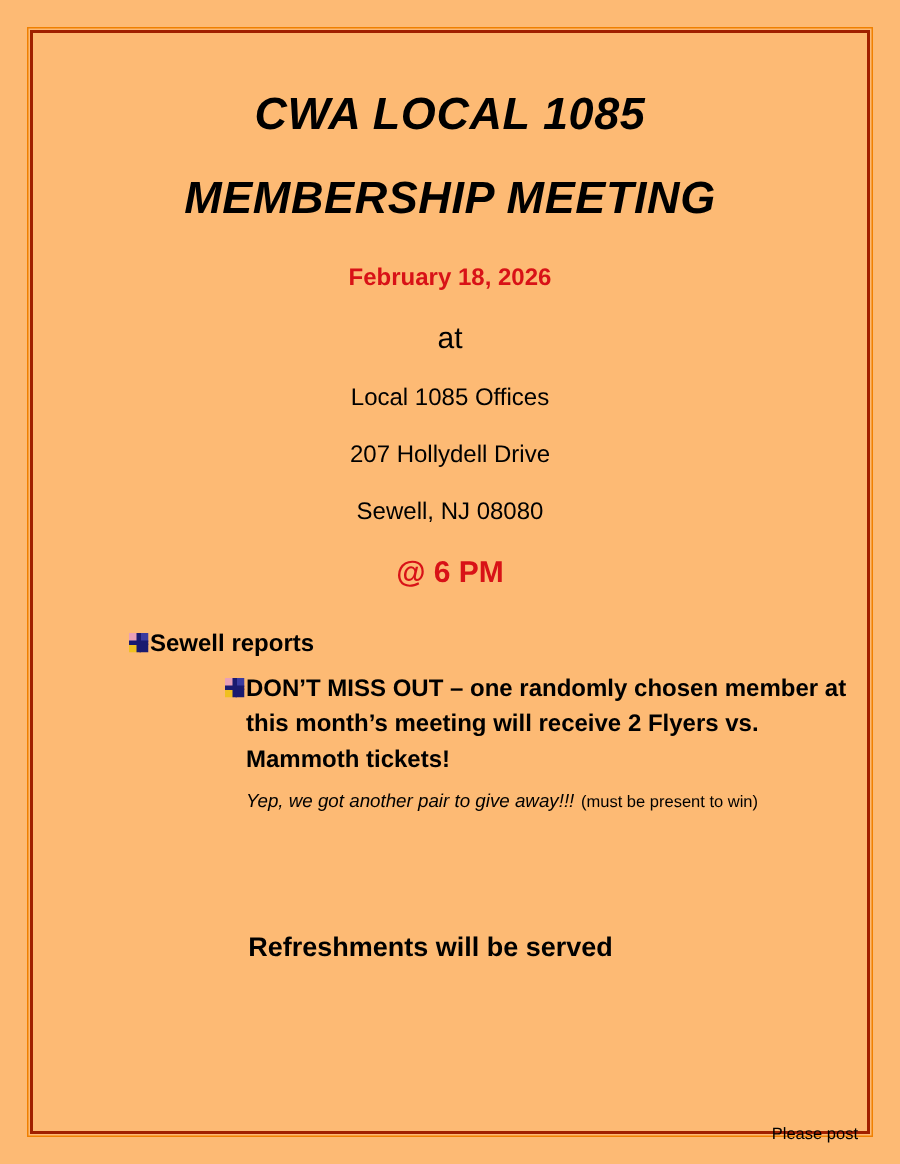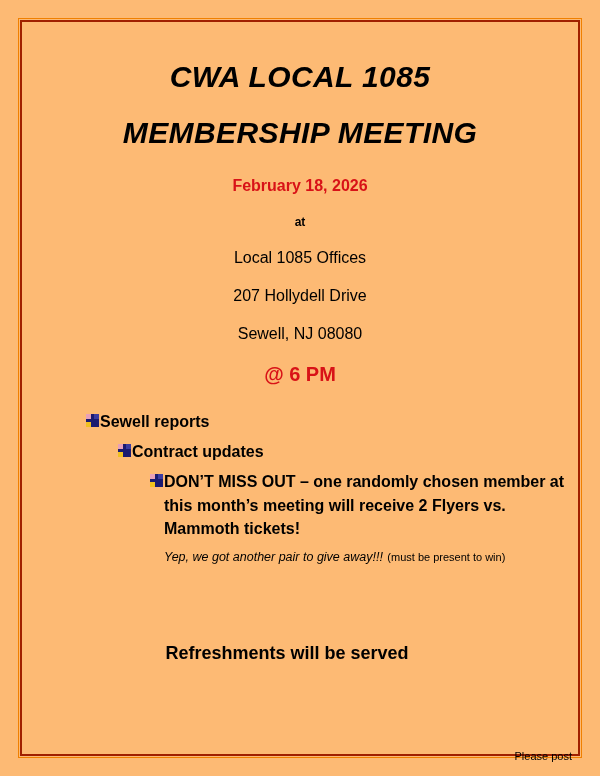--- a/index.html
+++ b/index.html
@@ -72,22 +72,22 @@
   }
 
   .date-line {
     font-size: 16px;
     font-weight: bold;
     color: #D81217;
     margin: 0 0 22px 0;
     line-height: 1.0;
   }
   .at-line {
-    font-size: 12px;
-    font-weight: bold;
+    font-size: 20px;
+    font-weight: normal;
     color: #000000;
     margin: 0 0 22px 0;
     line-height: 1.0;
   }
   .addr-line {
     font-size: 16px;
     font-weight: normal;
     color: #000000;
     margin: 0 0 22px 0;
     line-height: 1.0;
@@ -195,33 +195,20 @@
             <rect x="0" y="7" width="6" height="6" fill="#F0C020"></rect>
             <rect x="7" y="0" width="6" height="6" fill="#3B3BA0"></rect>
             <rect x="7" y="7" width="6" height="6" fill="#1A1A70"></rect>
             <rect x="5" y="0" width="3" height="13" fill="#1A1A70"></rect>
             <rect x="0" y="5" width="13" height="3" fill="#1A1A70"></rect>
           </svg>
         </span>
         <span class="bullet-text">Sewell reports</span>
       </div>
 
-      <div class="bullet-row level-2">
-        <span class="pinwheel">
-          <svg width="13" height="13" viewBox="0 0 13 13" xmlns="http://www.w3.org/2000/svg">
-            <rect x="0" y="0" width="6" height="6" fill="#E8A0B8"></rect>
-            <rect x="0" y="7" width="6" height="6" fill="#F0C020"></rect>
-            <rect x="7" y="0" width="6" height="6" fill="#3B3BA0"></rect>
-            <rect x="7" y="7" width="6" height="6" fill="#1A1A70"></rect>
-            <rect x="5" y="0" width="3" height="13" fill="#1A1A70"></rect>
-            <rect x="0" y="5" width="13" height="3" fill="#1A1A70"></rect>
-          </svg>
-        </span>
-        <span class="bullet-text">Contract updates</span>
-      </div>
 
       <div class="bullet-row level-3">
         <span class="pinwheel">
           <svg width="13" height="13" viewBox="0 0 13 13" xmlns="http://www.w3.org/2000/svg">
             <rect x="0" y="0" width="6" height="6" fill="#E8A0B8"></rect>
             <rect x="0" y="7" width="6" height="6" fill="#F0C020"></rect>
             <rect x="7" y="0" width="6" height="6" fill="#3B3BA0"></rect>
             <rect x="7" y="7" width="6" height="6" fill="#1A1A70"></rect>
             <rect x="5" y="0" width="3" height="13" fill="#1A1A70"></rect>
             <rect x="0" y="5" width="13" height="3" fill="#1A1A70"></rect>

